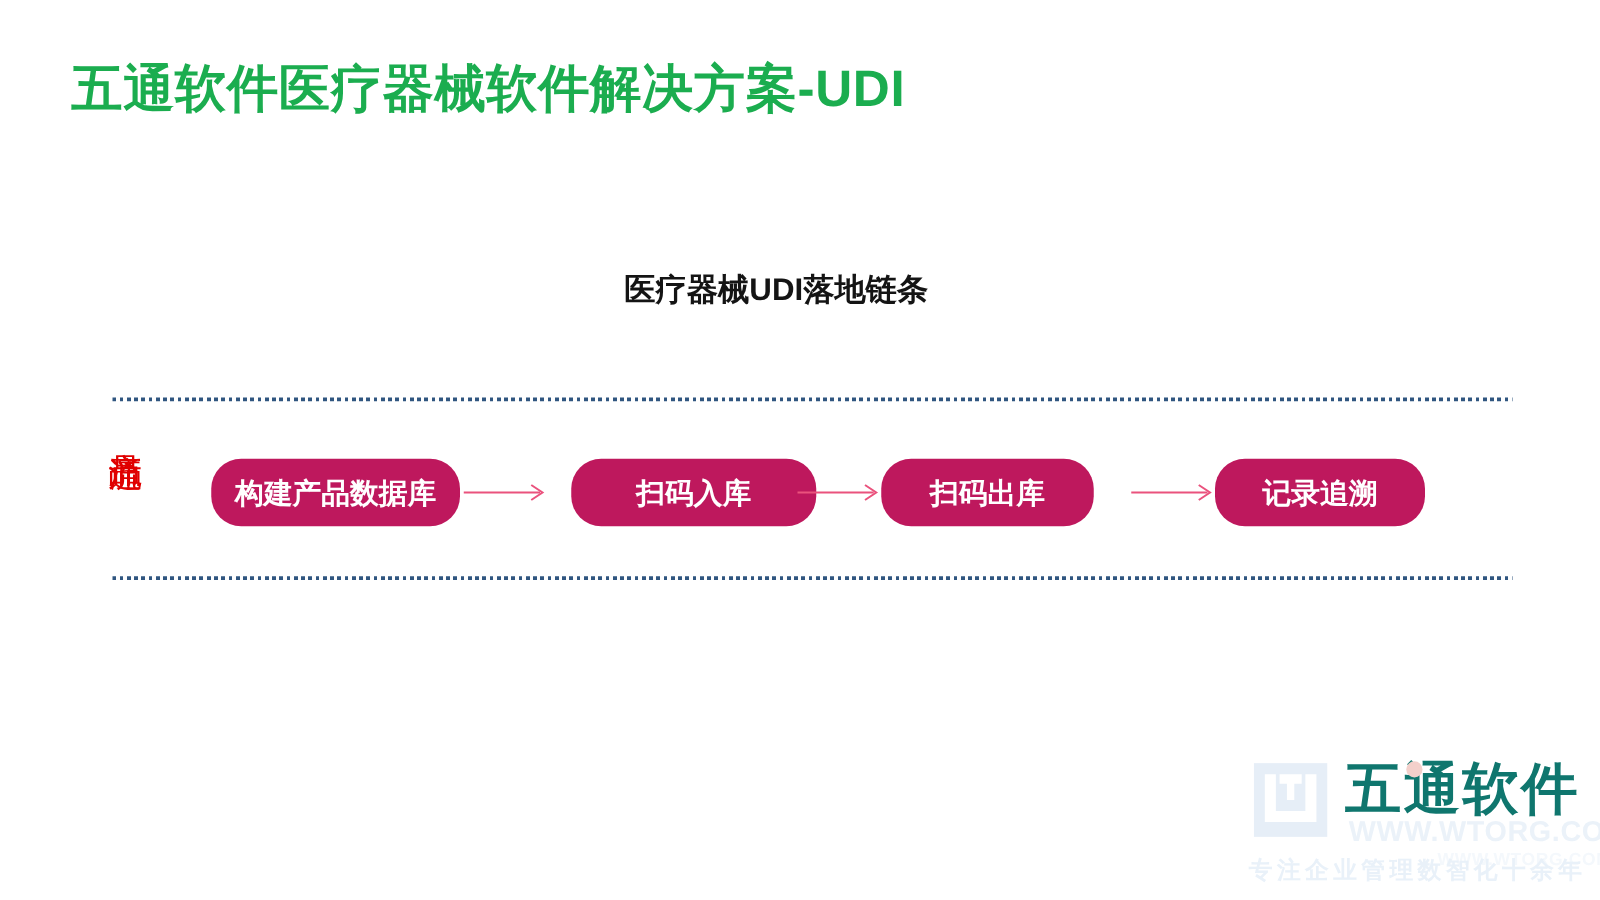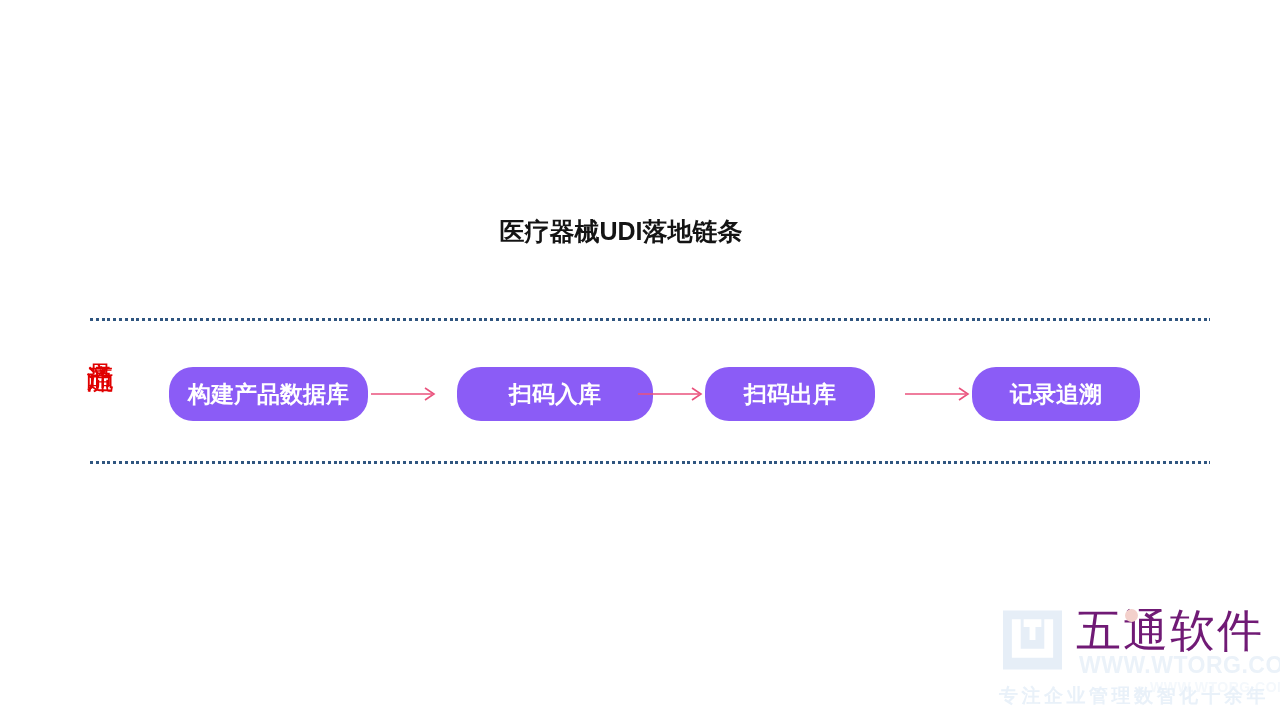--- a/index.html
+++ b/index.html
@@ -38,21 +38,21 @@
   .flow-label {
     position:absolute; left:84px; top:341px;
     writing-mode:vertical-rl; text-orientation:upright;
     font-family:"Liberation Serif", serif;
     font-size:27px; color:#E00000; line-height:31px; letter-spacing:1px;
   }
 
   
   .step {
     position:absolute; top:367px; height:54px;
-    background:#8b5cf6; color:#ffffff;
+    background:#be185d; color:#ffffff;
     font-size:23px; font-weight:bold;
     display:flex; align-items:center; justify-content:center;
     white-space:nowrap;
     border-radius:24px;
   }
   .step-1 { left:169px; width:199px; }
   .step-2 { left:437px; width:196px;margin-left:20px; }
   .step-3 { left:705px; width:170px; }
   .step-4 { left:972px; width:168px; }
 
@@ -61,21 +61,21 @@
   .arrow-1 { left:370px; }
   .arrow-2 { left:637px; }
   .arrow-3 { left:904px; }
 
   
   .wm-logo { position:absolute; left:1003px; top:608px; width:59px; height:64px; }
   .wm-dot  { position:absolute; left:1125px; top:609px; width:13px; height:13px;
              border-radius:50%; background:#F3D0CB; }
   .wm-brand {
     position:absolute; left:1076px; top:601px;
-    font-size:45px; font-weight:normal; color:#701a75;
+    font-size:45px; font-weight:bold; color:#0f766e;
     letter-spacing:2px; white-space:nowrap;
   }
   .wm-site {
     position:absolute; left:1079px; top:652px;
     font-size:23px; font-weight:bold; color:#EBF2F9;
     letter-spacing:0.5px; white-space:nowrap;
   }
   .wm-site-faint {
     position:absolute; left:1150px; top:679px;
     font-size:14px; font-weight:bold; color:#F4F8FC;
@@ -85,20 +85,21 @@
     position:absolute; left:999px; top:683px;
     font-size:19px; font-weight:bold; color:#E9F1F9;
     letter-spacing:3.5px; white-space:nowrap;
   }
 </style>
 </head>
 <body>
 
 <div class="slide">
 
+  <div class="title">五通软件医疗器械软件解决方案-UDI</div>
 
   <div class="heading">医疗器械UDI落地链条</div>
 
   <div class="dotted top"></div>
   <div class="dotted bottom"></div>
 
   <div class="flow-label">产品流通</div>
 
   <div class="step step-1">构建产品数据库</div>
   <div class="step step-2">扫码入库</div>

